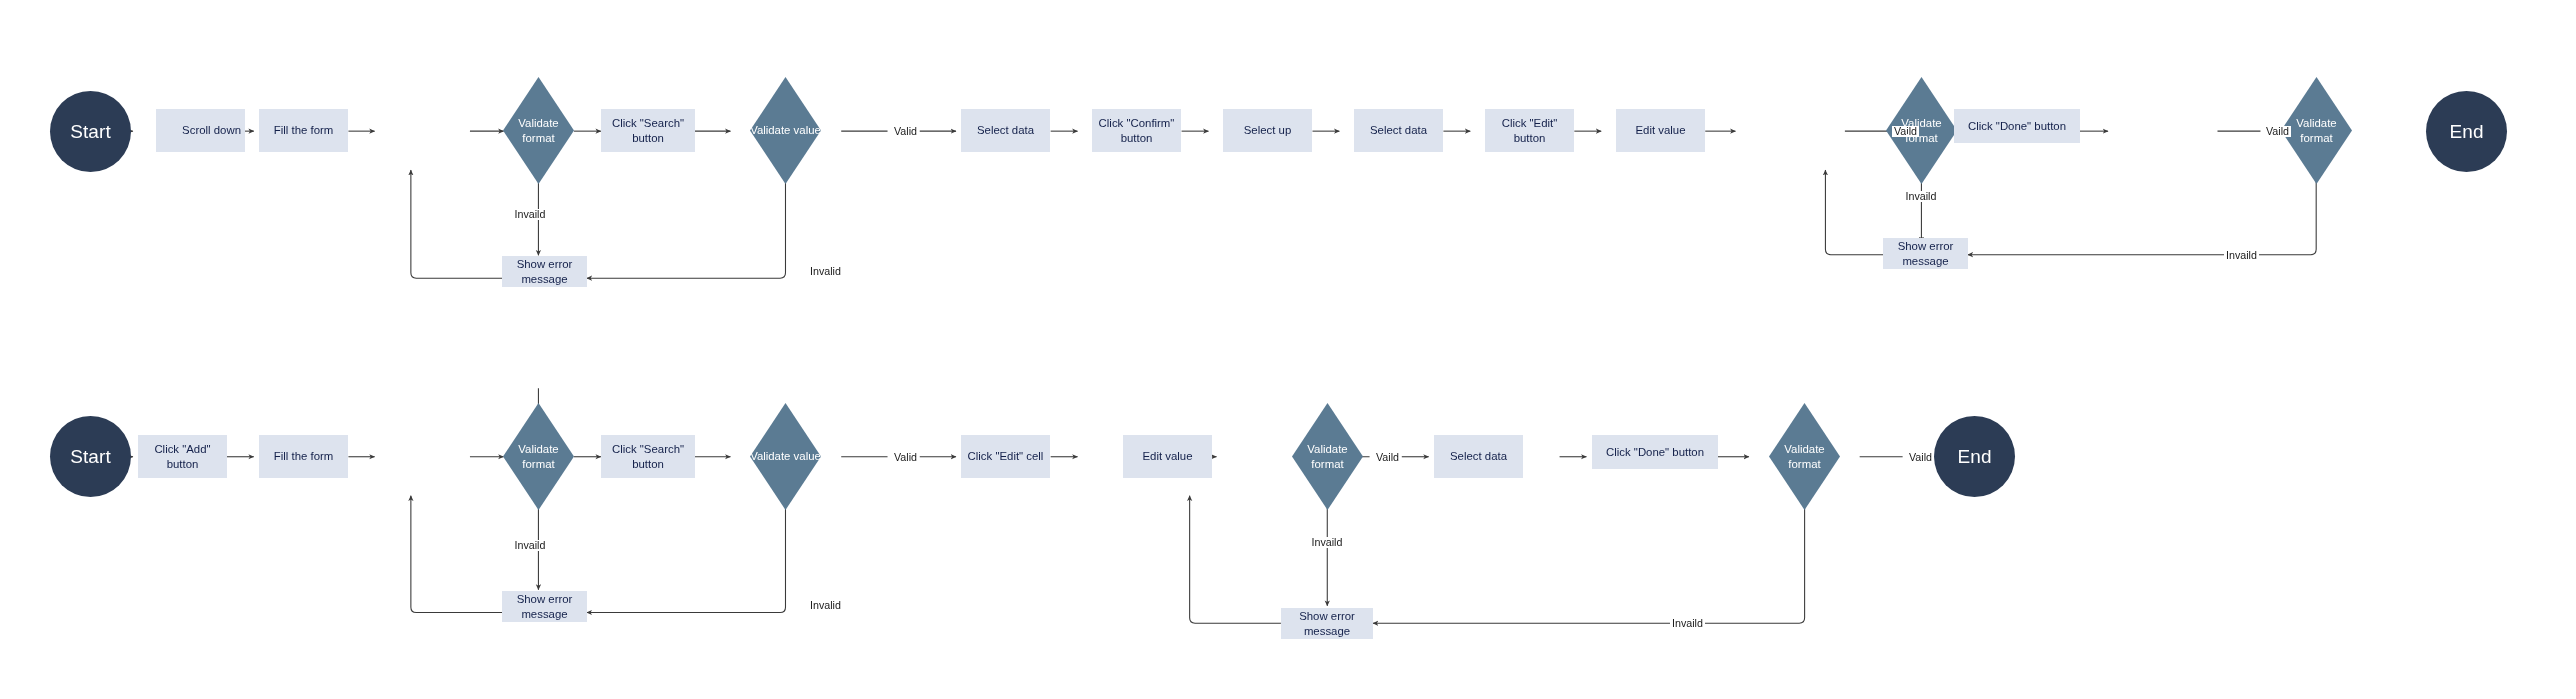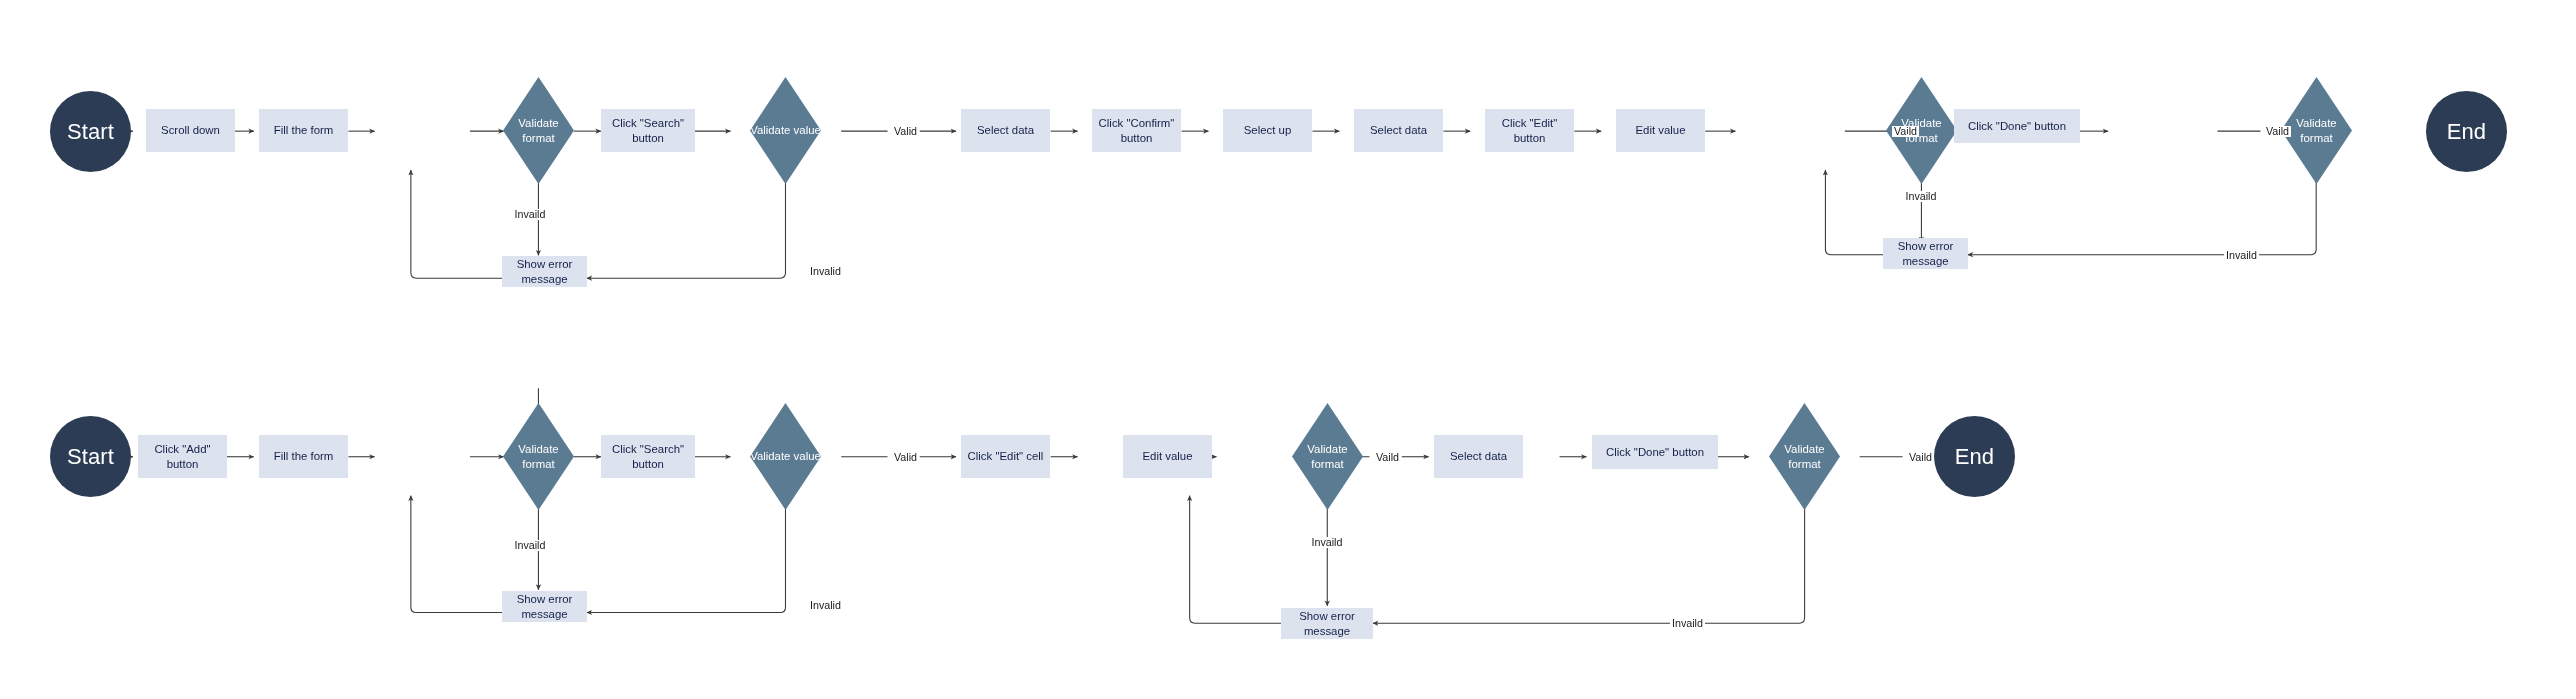--- a/index.html
+++ b/index.html
@@ -7,21 +7,21 @@
     font-family:"Liberation Sans","DejaVu Sans",sans-serif;
     width:2576px;height:700px;overflow:hidden;position:relative;
   }
   #stage{position:relative;width:2576px;height:700px;background:#fff;}
   svg.wires{position:absolute;left:0;top:0;width:2576px;height:700px;pointer-events:none;}
 
   .node{position:absolute;display:flex;align-items:center;justify-content:center;text-align:center;box-sizing:border-box;}
 
   .node.terminal{
     background:#2c3c55;color:#ffffff;border-radius:50%;
-    font-size:22px;font-weight:400;letter-spacing:0.1px;
+    font-size:19px;font-weight:400;letter-spacing:0.1px;
   }
   .node.process{
     background:#dde3ee;color:#13204a;
     font-size:11.4px;line-height:1.25;padding:2.7px 4px;
   }
   .node.decision-wrap{background:transparent;}
   .diamond{
     position:absolute;left:0;top:0;width:100%;height:100%;
     background:#5b7b93;
     clip-path:polygon(50% 0%,100% 50%,50% 100%,0% 50%);
@@ -117,21 +117,21 @@
 
       <path d="M1908,928 L1780,928 Q1772,928 1772,920 L1772,738" marker-end="url(#ah)"></path>
 
     </g>
   </svg>
 
   <div class="node terminal" style="left:50px;top:91px;width:81px;height:81px;">
     <span>Start</span>
   </div>
 
-  <div class="node process" style="left:146px;top:109px;width:89px;height:43px;">
+  <div class="node process" style="left:156px;top:109px;width:89px;height:43px;justify-content:flex-end;">
     <span>Scroll down</span>
   </div>
 
   <div class="node process" style="left:259px;top:109px;width:89px;height:43px;">
     <span>Fill the form</span>
   </div>
 
   <div class="node decision-wrap" style="left:503px;top:77px;width:71px;height:107px;">
     <span class="diamond"></span>
     <span class="diamond-label">Validate format</span>

